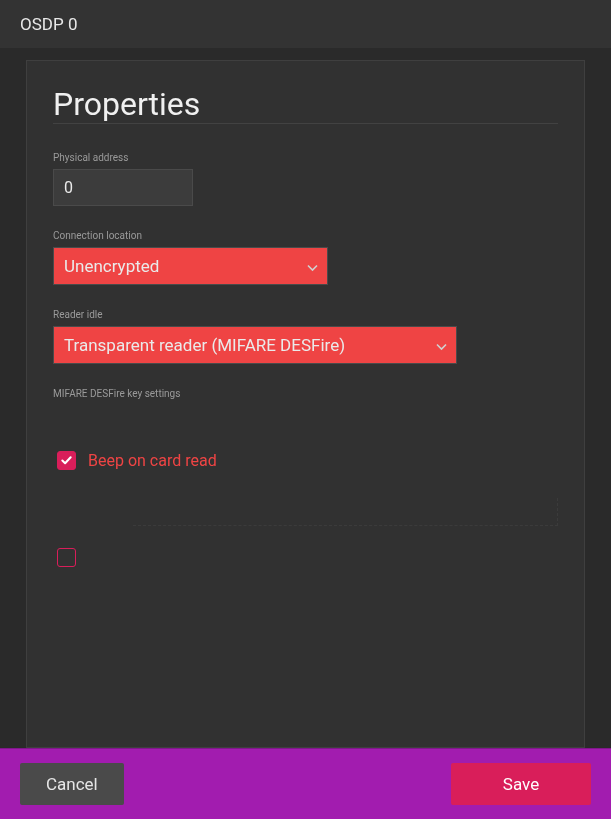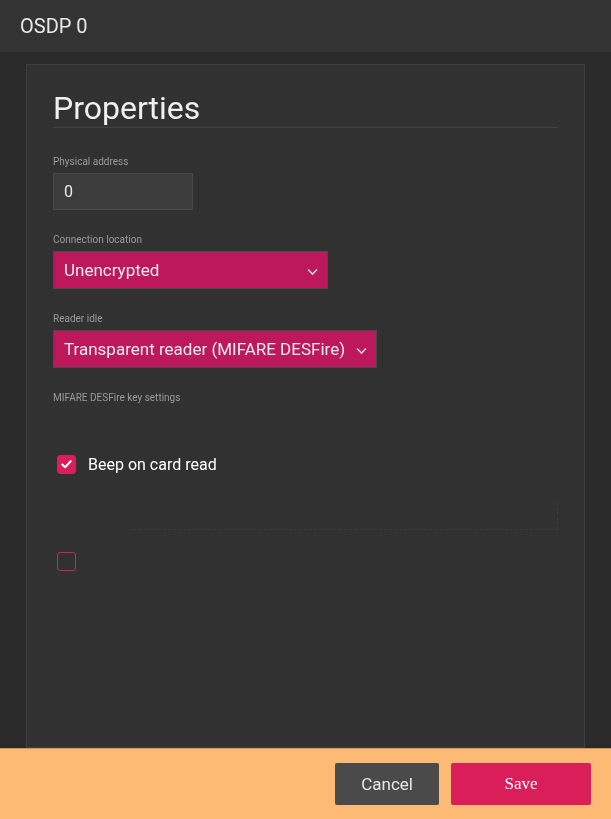--- a/index.html
+++ b/index.html
@@ -1,79 +1,79 @@
 <!DOCTYPE html>
 <html><head>
   <meta charset="utf-8">
   <style>
     * { margin: 0; padding: 0; box-sizing: border-box; font-family: -apple-system, BlinkMacSystemFont, "Segoe UI", Roboto, sans-serif; }
     body { width: 611px; height: 819px; background: #2a2a2a; color: #e0e0e0; display: flex; flex-direction: column; overflow: hidden; }
     
-    .titlebar { background: #333333; padding: 14px 20px; font-size: 20px; color: #e8e8e8; }
+    .titlebar { background: #333333; padding: 14px 20px; font-size: 17px; color: #e8e8e8; }
     
     .content-area { flex: 1; padding: 12px 26px 0 26px; }
     
     .panel { background: rgba(70,70,70,0.25); border: 1px solid rgba(120,120,120,0.2); padding: 24px 26px; height: 100%; }
     
     .panel-title { font-size: 32px; font-weight: 400; color: #f0f0f0; border-bottom: 1px solid rgba(120,120,120,0.25); }
     
     .form-body { padding-top: 28px; }
     
     .field-group { margin-bottom: 24px; }
     
     .field-label { font-size: 10px; color: #9a9a9a; margin-bottom: 6px; display: block; }
     
     .text-input {
       background: #3c3c3c; border: 1px solid #4a4a4a; color: #eaeaea;
       padding: 8px 10px; font-size: 16px; width: 140px; outline: none;
     }
     
     .select-wrap { position: relative; display: inline-block; }
     .select-wrap.sm { width: 275px; }
-    .select-wrap.lg { width: 324px; }
+    .select-wrap.lg { width: 404px; }
     
     .select {
       appearance: none; -webkit-appearance: none;
-      background: #be185d; border: 1px solid #4a4a4a; color: #eaeaea;
+      background: #ef4444; border: 1px solid #4a4a4a; color: #eaeaea;
       padding: 8px 30px 8px 10px; font-size: 17px; width: 100%; outline: none;
       cursor: pointer;
     }
     
     .select-arrow {
       position: absolute; right: 10px; top: 50%; transform: translateY(-50%);
       pointer-events: none; color: #d0d0d0;
     }
     
     .checkbox-row { display: flex; align-items: center; gap: 12px; margin-top: 10px; margin-bottom: 28px; padding-left: 4px; }
     
     .checkbox {
       width: 19px; height: 19px; border: 1.5px solid #d91e5a; border-radius: 3px;
       display: flex; align-items: center; justify-content: center; cursor: pointer;
       flex-shrink: 0;
     }
     .checkbox.checked { background: #d91e5a; }
     .checkbox svg { width: 13px; height: 13px; }
     
-    .checkbox-label { font-size: 16px; color: #ffffff; cursor: pointer; }
+    .checkbox-label { font-size: 16px; color: #ef4444; cursor: pointer; }
     
     .checkbox-secondary-row { margin-top: 52px; }
     
     .spacer-line { border-bottom: 1px dashed rgba(120,120,120,0.15); border-right: 1px dashed rgba(120,120,120,0.15); height: 28px; margin-left: 80px; }
     
     .button-bar {
-      background: #fdba74; padding: 14px 20px; display: flex; justify-content: flex-end; gap: 12px;
+      background: #a21caf; padding: 14px 20px; display: flex; justify-content: space-between; gap: 12px;
       border-top: 1px solid rgba(0,0,0,0.2);
     }
     
     .btn {
       padding: 11px 26px; font-size: 17px; border: none; cursor: pointer;
       border-radius: 2px; min-width: 80px;
     }
     .btn-cancel { background: #4a4a4a; color: #e6e6e6; }
-    .btn-save { background: #d91e5a; color: #ffffff; min-width: 140px; font-family: Liberation Serif, serif; }
+    .btn-save { background: #d91e5a; color: #ffffff; min-width: 140px; }
   </style>
 </head>
 <body>
 
 <div class="titlebar">
   <span>OSDP 0</span>
 </div>
 
 <div class="content-area">
   <div class="panel">

